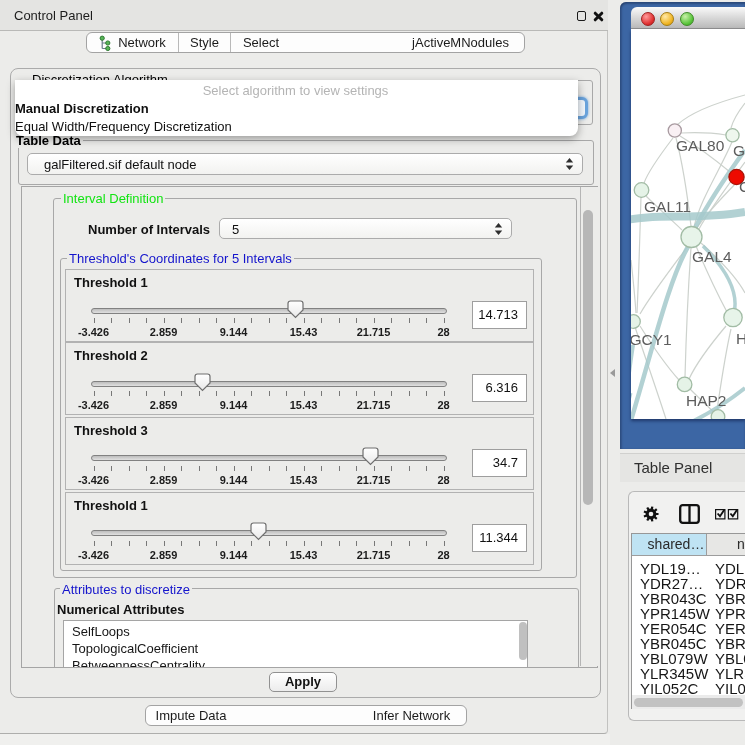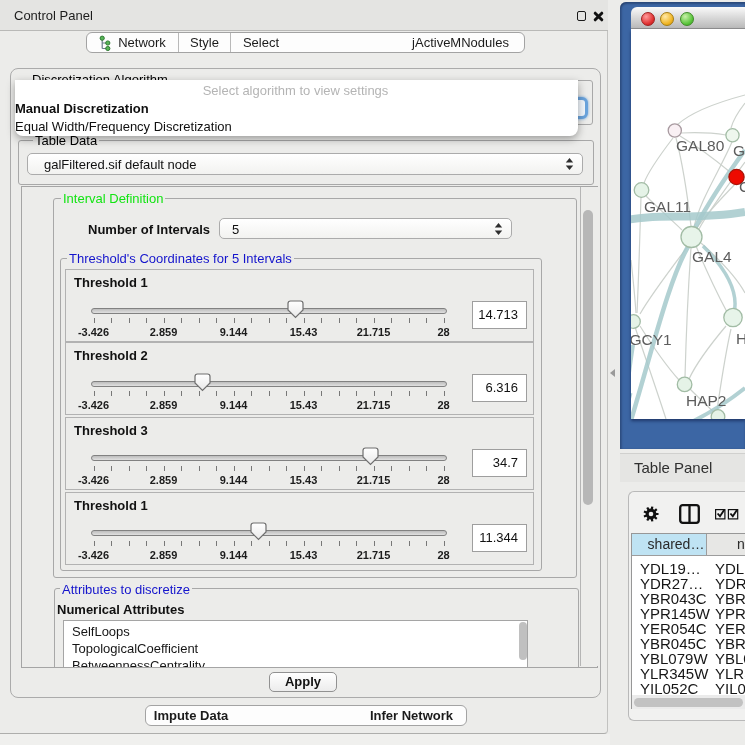--- a/index.html
+++ b/index.html
@@ -88,21 +88,21 @@
     <div class="tab" style="width:127px;">jActiveMNodules</div>
   </div>
 
   <div class="abs" id="outerpanel"></div>
 
   <div class="grp" style="left:18px;top:80px;width:573px;height:43px;"></div>
   <div class="grplabel" style="left:30px;top:72px;">Discretization Algorithm</div>
   <div class="abs" style="left:569px;top:97px;width:13px;height:16px;border:3px solid #6aa3dc;border-radius:6px;background:#f0f6fc;box-shadow:0 0 3px #6aa3dc;"></div>
 
   <div class="grp" style="left:18px;top:140px;width:574px;height:43px;"></div>
-  <div class="grplabel" style="left:33px;top:133px;">Table Data</div>
+  <div class="grplabel" style="left:14px;top:133px;font-weight:bold;">Table Data</div>
   <div class="combo" style="left:27px;top:153px;width:554px;height:20px;">
     <div class="ctext">galFiltered.sif default node</div>
     <div class="spin"><svg width="9" height="12" viewBox="0 0 9 12">
           <path d="M4.5 0 L8.2 4.6 L0.8 4.6 Z" fill="#2e2e2e"></path>
           <path d="M4.5 12 L8.2 7.4 L0.8 7.4 Z" fill="#2e2e2e"></path>
         </svg></div>
   </div>
 
   <div class="abs" id="scrollpane">
 
@@ -299,21 +299,21 @@
     <div class="abs" style="left:50px;top:437px;font-size:13px;color:#161616;">SelfLoops</div>
     <div class="abs" style="left:50px;top:454px;font-size:13px;color:#161616;">TopologicalCoefficient</div>
     <div class="abs" style="left:50px;top:471px;font-size:13px;color:#161616;">BetweennessCentrality</div>
     <div class="abs" style="left:497px;top:435px;width:8px;height:38px;background:#c0c0c0;border-radius:4px;"></div>
   </div>
   <div class="abs" id="vscroll"></div>
   <div class="abs" id="vthumb"></div>
 
   <div class="abs" id="applybtn">Apply</div>
 
-  <div class="abs tabbar" style="left:145px;top:705px;width:320px;font-weight:bold;">
+  <div class="abs tabbar" style="left:145px;top:705px;width:320px;font-weight:normal;">
     <div class="tab" style="width:90px;">Impute Data</div>
     <div class="tab sel" style="width:121px;">Discretize Data</div>
     <div class="tab" style="width:109px;">Infer Network</div>
   </div>
 
   <div class="abs" id="popup">
     <div class="row" style="top:2px;color:#b4b4b4;text-align:center;">Select algorithm to view settings</div>
     <div class="row bold" style="top:20px;">Manual Discretization</div>
     <div class="row" style="top:38px;">Equal Width/Frequency Discretization</div>
   </div>

